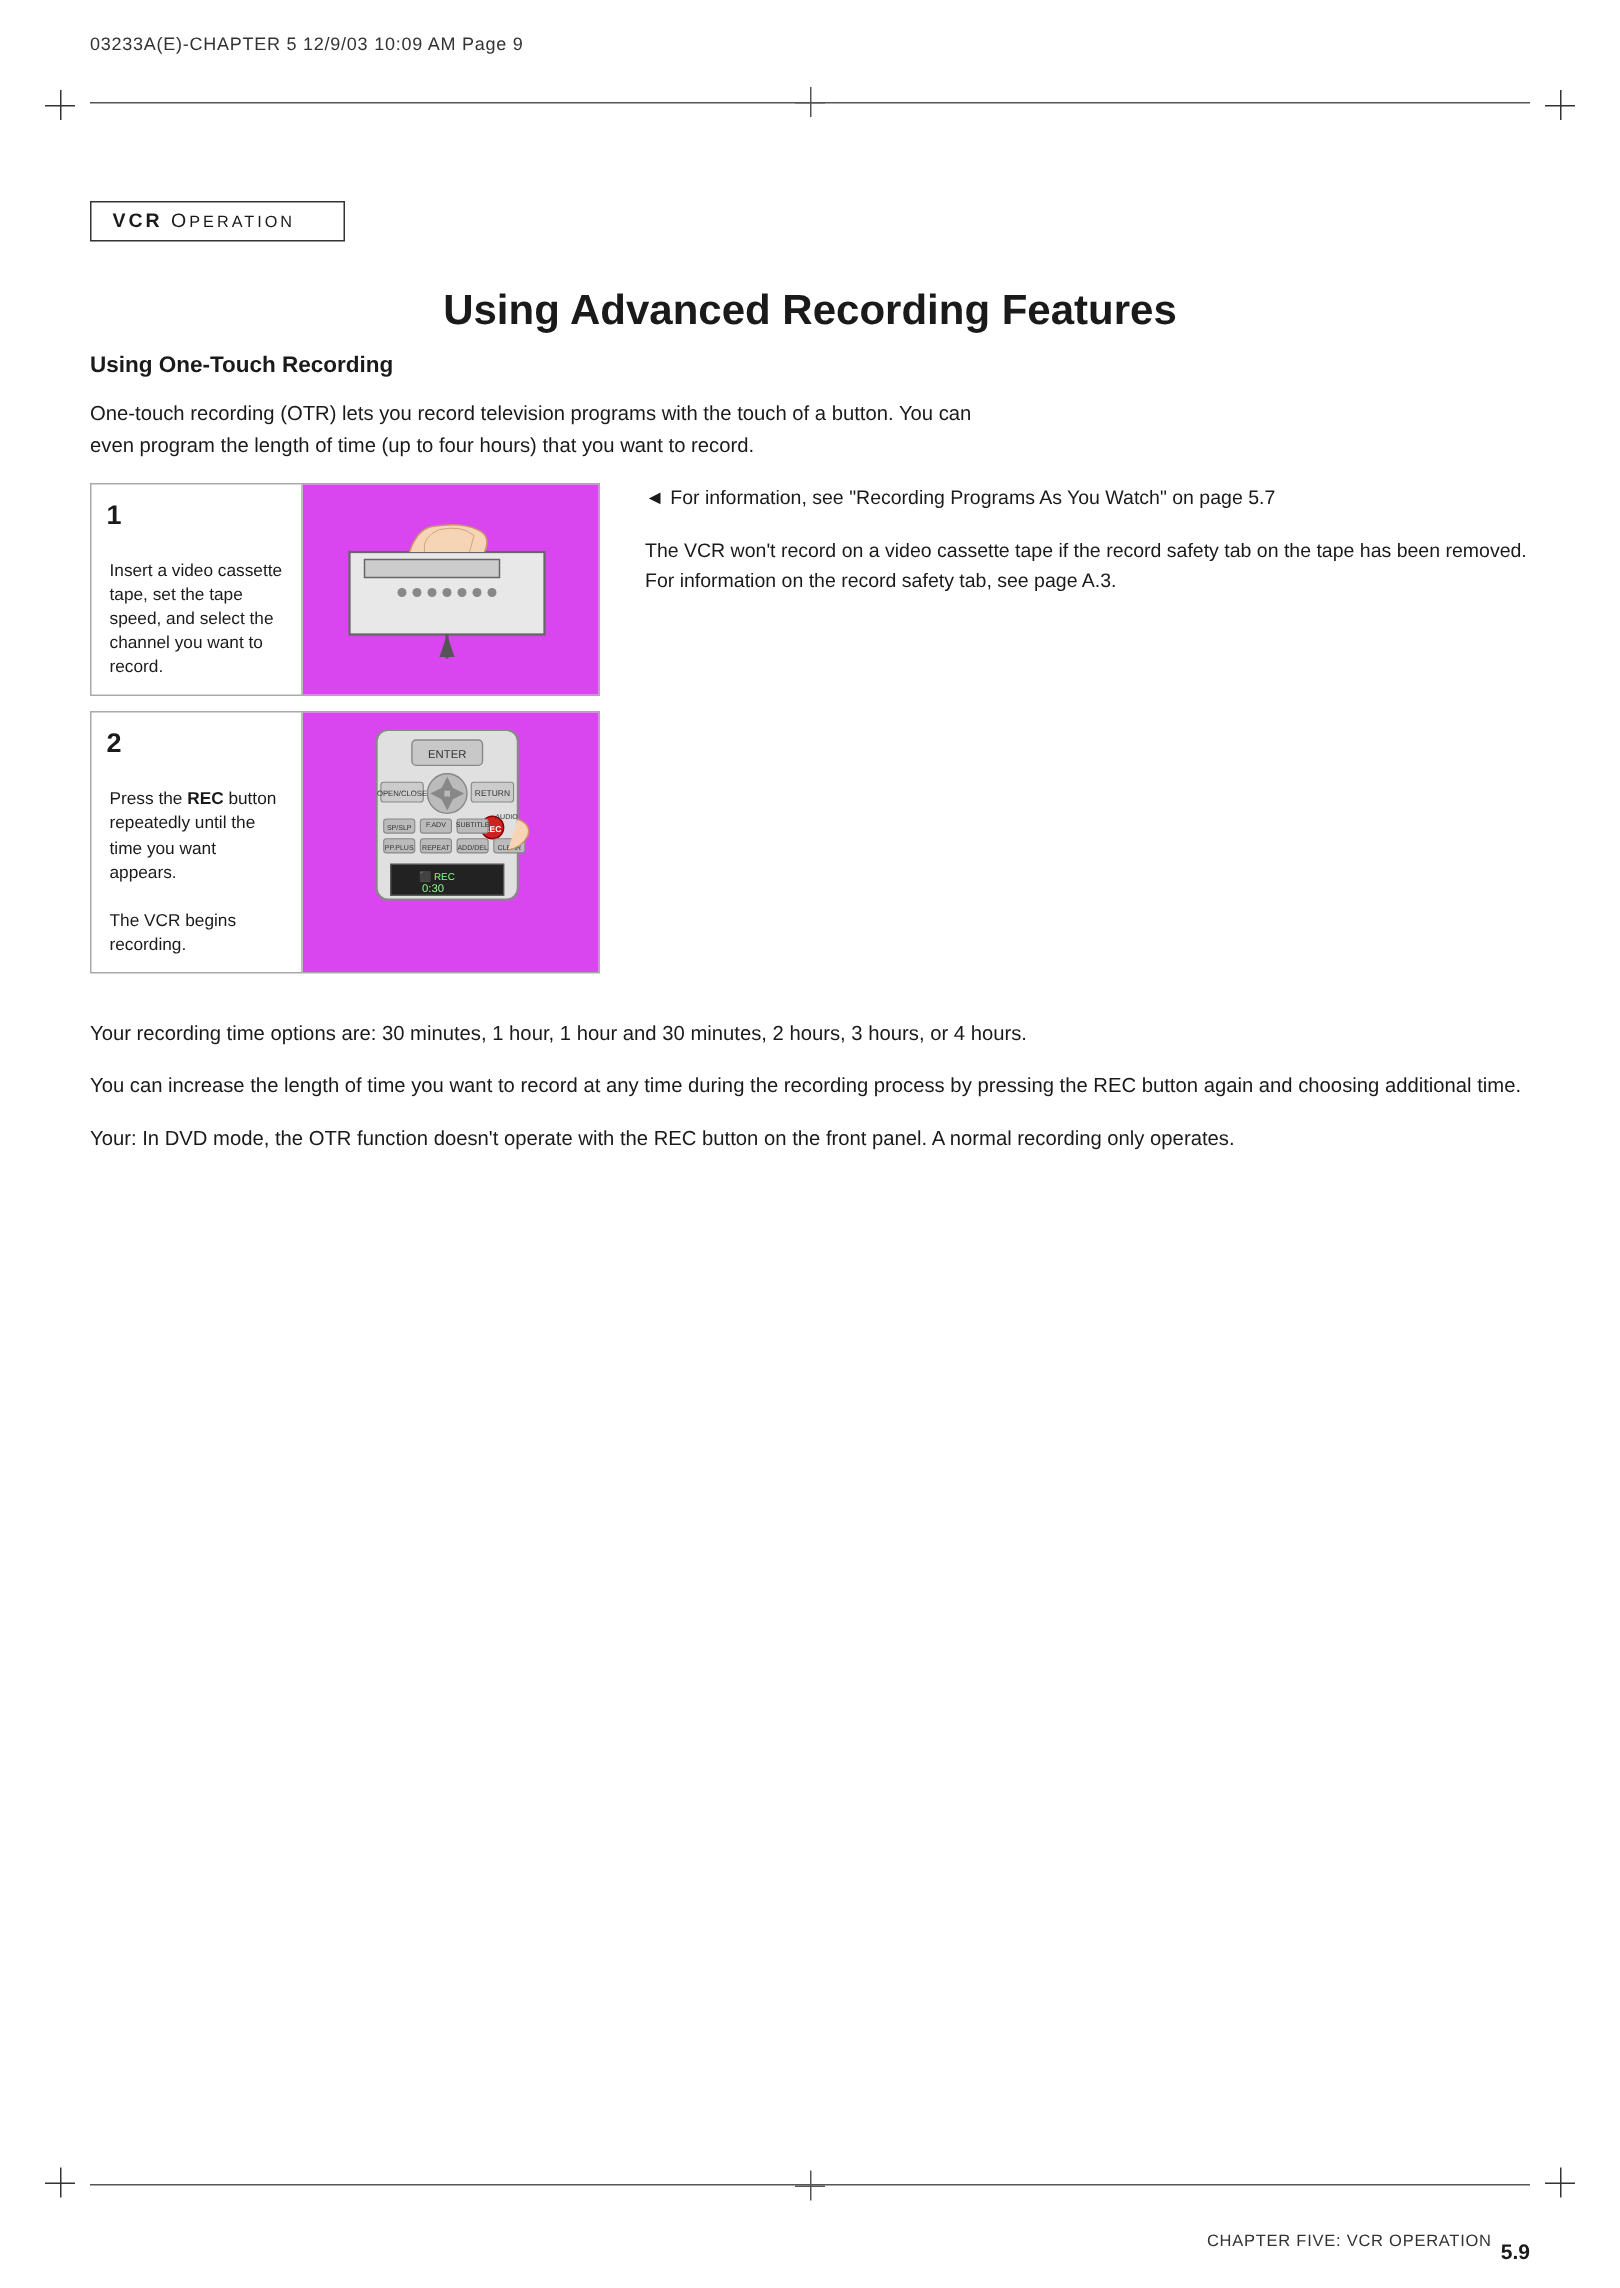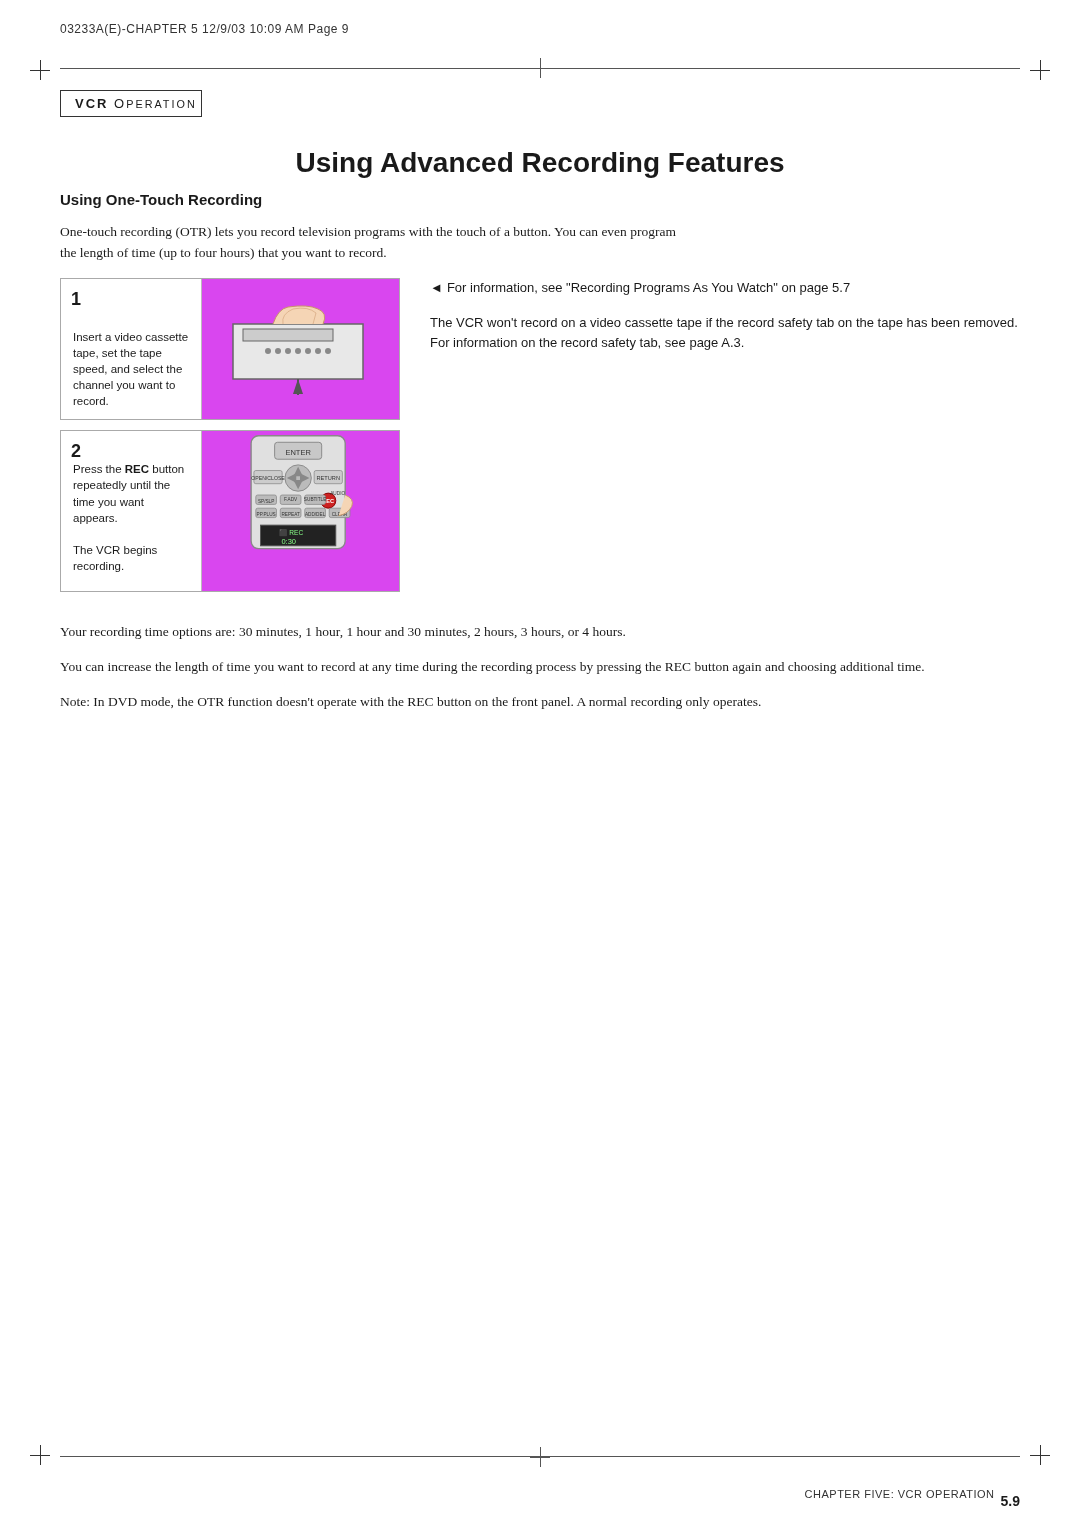--- a/index.html
+++ b/index.html
@@ -81,22 +81,23 @@
       top: 90px;
       left: 60px;
       right: 60px;
       bottom: 80px;
     }
 
     
     .vcr-header-box {
       border: 1.5px solid #333;
       display: inline-block;
-      padding: 4px 4px 4px 14px;
+      padding: 4px 32px 4px 14px;
       margin-bottom: 30px;
+      margin-top: 44px;
     }
     .vcr-header-box span {
       font-family: Arial, sans-serif;
       font-size: 13px;
       font-weight: normal;
       letter-spacing: 2px;
       text-transform: uppercase;
     }
     .vcr-header-box .vcr-word {
       font-weight: bold;
@@ -115,21 +116,21 @@
     .section-heading {
       font-family: Arial, sans-serif;
       font-size: 15px;
       font-weight: bold;
       margin-bottom: 14px;
       margin-top: 12px;
     }
 
     
     .body-text {
-      font-family: Liberation Serif, serif;
+      font-family: Liberation Sans, sans-serif;
       font-size: 13.5px;
       line-height: 1.55;
       margin-bottom: 14px;
       max-width: 620px;
     }
 
     
     .instruction-area {
       display: flex;
       gap: 30px;
@@ -327,21 +328,21 @@
               <line x1="75" y1="80" x2="75" y2="96" stroke="#555" stroke-width="2"></line>
             </svg>
           </div>
         </div>
       </div>
 
       <div class="step-block">
         <div class="step-inner">
           <div class="step-text">
             <span class="step-number">2</span>
-            <div style="">
+            <div style="margin-top:20px;">
               <span>Press the </span><strong>REC</strong><span> button repeatedly until the time you want appears.</span>
               <br><br>
               <span>The VCR begins recording.</span>
             </div>
           </div>
           <div class="step-image">
 
             <svg width="155" height="160" viewBox="0 0 155 170">
 
               <rect x="25" y="5" width="100" height="120" rx="8" fill="#e0e0e0" stroke="#888" stroke-width="1.5"></rect>
@@ -404,21 +405,21 @@
         <p>The VCR won't record on a video cassette tape if the record safety tab on the tape has been removed. For information on the record safety tab, see page A.3.</p>
       </div>
     </div>
 
   </div>
 
   
   <div class="content-below">
     <div class="body-text">Your recording time options are: 30 minutes, 1 hour, 1 hour and 30 minutes, 2 hours, 3 hours, or 4 hours.</div>
     <div class="body-text">You can increase the length of time you want to record at any time during the recording process by pressing the REC button again and choosing additional time.</div>
-    <div class="body-text">Note: In DVD mode, the OTR function doesn't operate with the REC button on the front panel. A normal recording only operates.</div>
+    <div class="body-text">Your: In DVD mode, the OTR function doesn't operate with the REC button on the front panel. A normal recording only operates.</div>
   </div>
 
 </div>
 
 <div class="bottom-line"></div>
 <div class="bottom-cross"></div>
 
 <div class="page-footer">
   <span class="footer-text">Chapter Five: VCR Operation</span>
   <span class="footer-page-num">5.9</span>

